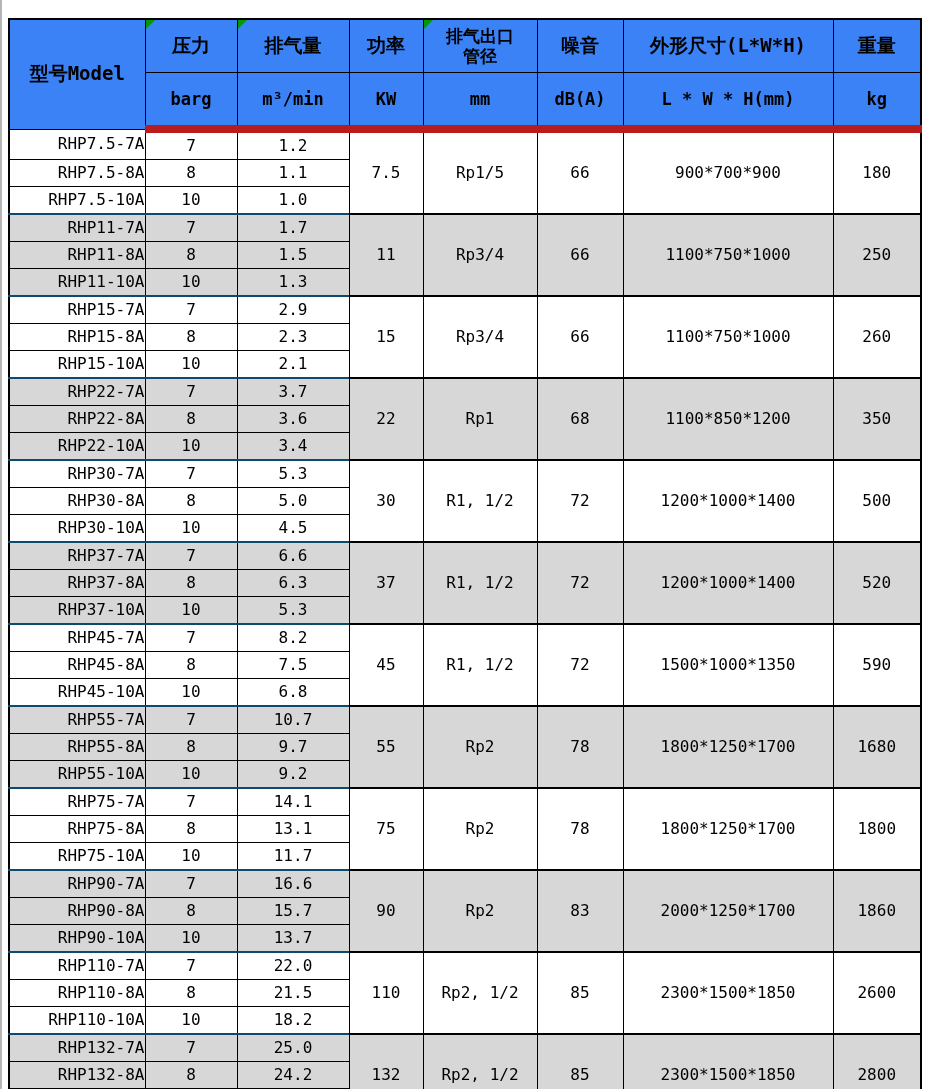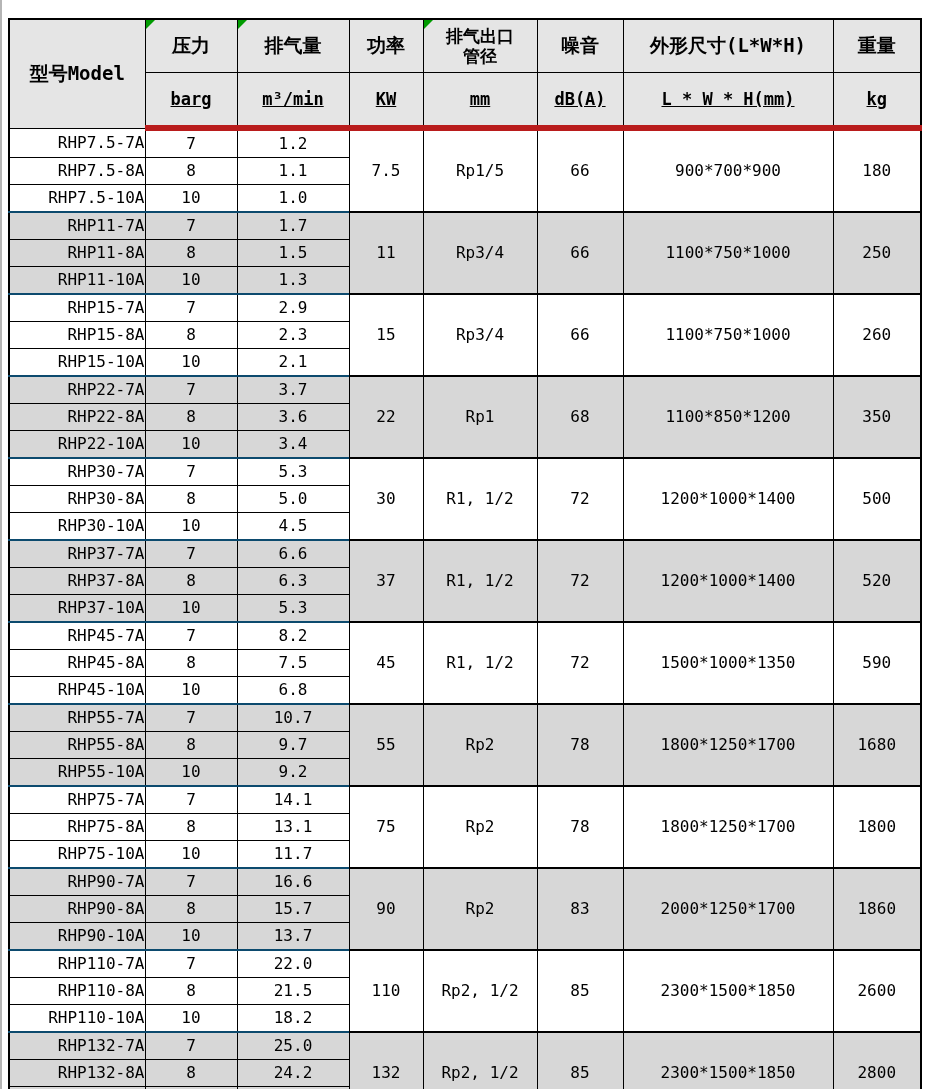--- a/index.html
+++ b/index.html
@@ -2,24 +2,24 @@
 <html><head>
 <meta charset="utf-8">
 <style>
   html,body{margin:0;padding:0;background:#ffffff;width:930px;height:1089px;
     font-family:"DejaVu Sans Mono","Liberation Mono",monospace;color:#000;}
   .screen-edge{position:absolute;left:0;top:0;width:2px;height:1089px;background:#b5b5b5;}
   table.spec{position:absolute;left:8px;top:18px;border-collapse:collapse;
     border:2px solid #000;table-layout:fixed;width:912px;background:#fff;}
   th,td{border:1px solid #000;padding:0;text-align:center;overflow:hidden;
     white-space:nowrap;}
-  thead th{background:#e5e5e5;position:relative;font-weight:bold;}
+  thead th{background:#3b82f6;position:relative;font-weight:bold;}
   tr.h1 th{height:52px;font-size:19px;}
   tr.h2 th{height:52px;font-size:17px;}
-  thead tr.h2 th{border-bottom:6px solid #b91c1c;text-decoration:underline;}
+  thead tr.h2 th{border-bottom:8px solid #b91c1c;}
   th.model-head{font-size:19px;}
   .two-line{line-height:1.2;font-size:17px;}
   tbody td{height:26px;font-size:16px;line-height:24px;background:#fff;}
   tbody tr.shaded td{background:#d7d7d7;}
   td.model-cell{text-align:right;padding-left:5px;}
   tr.group-end td{border-bottom:2px solid #0c4a6e;}
   tbody td.merged{border-bottom:2px solid #000;}
   .corner-marker{position:absolute;top:0;left:0;width:0;height:0;
     border-top:9px solid #009b00;border-right:9px solid transparent;}
 </style>

